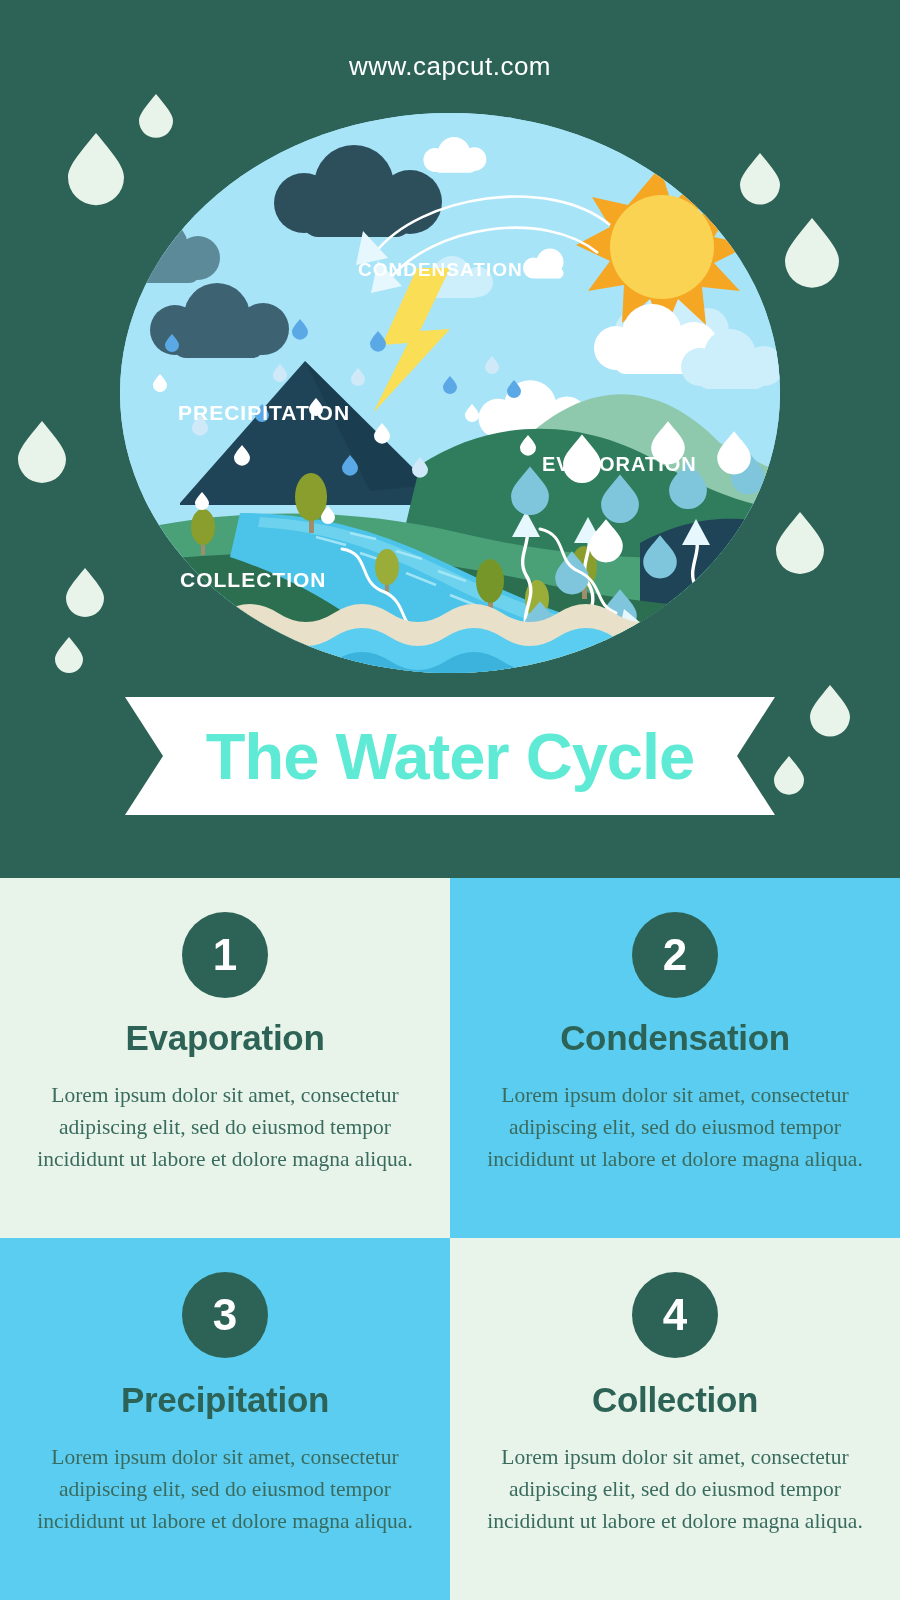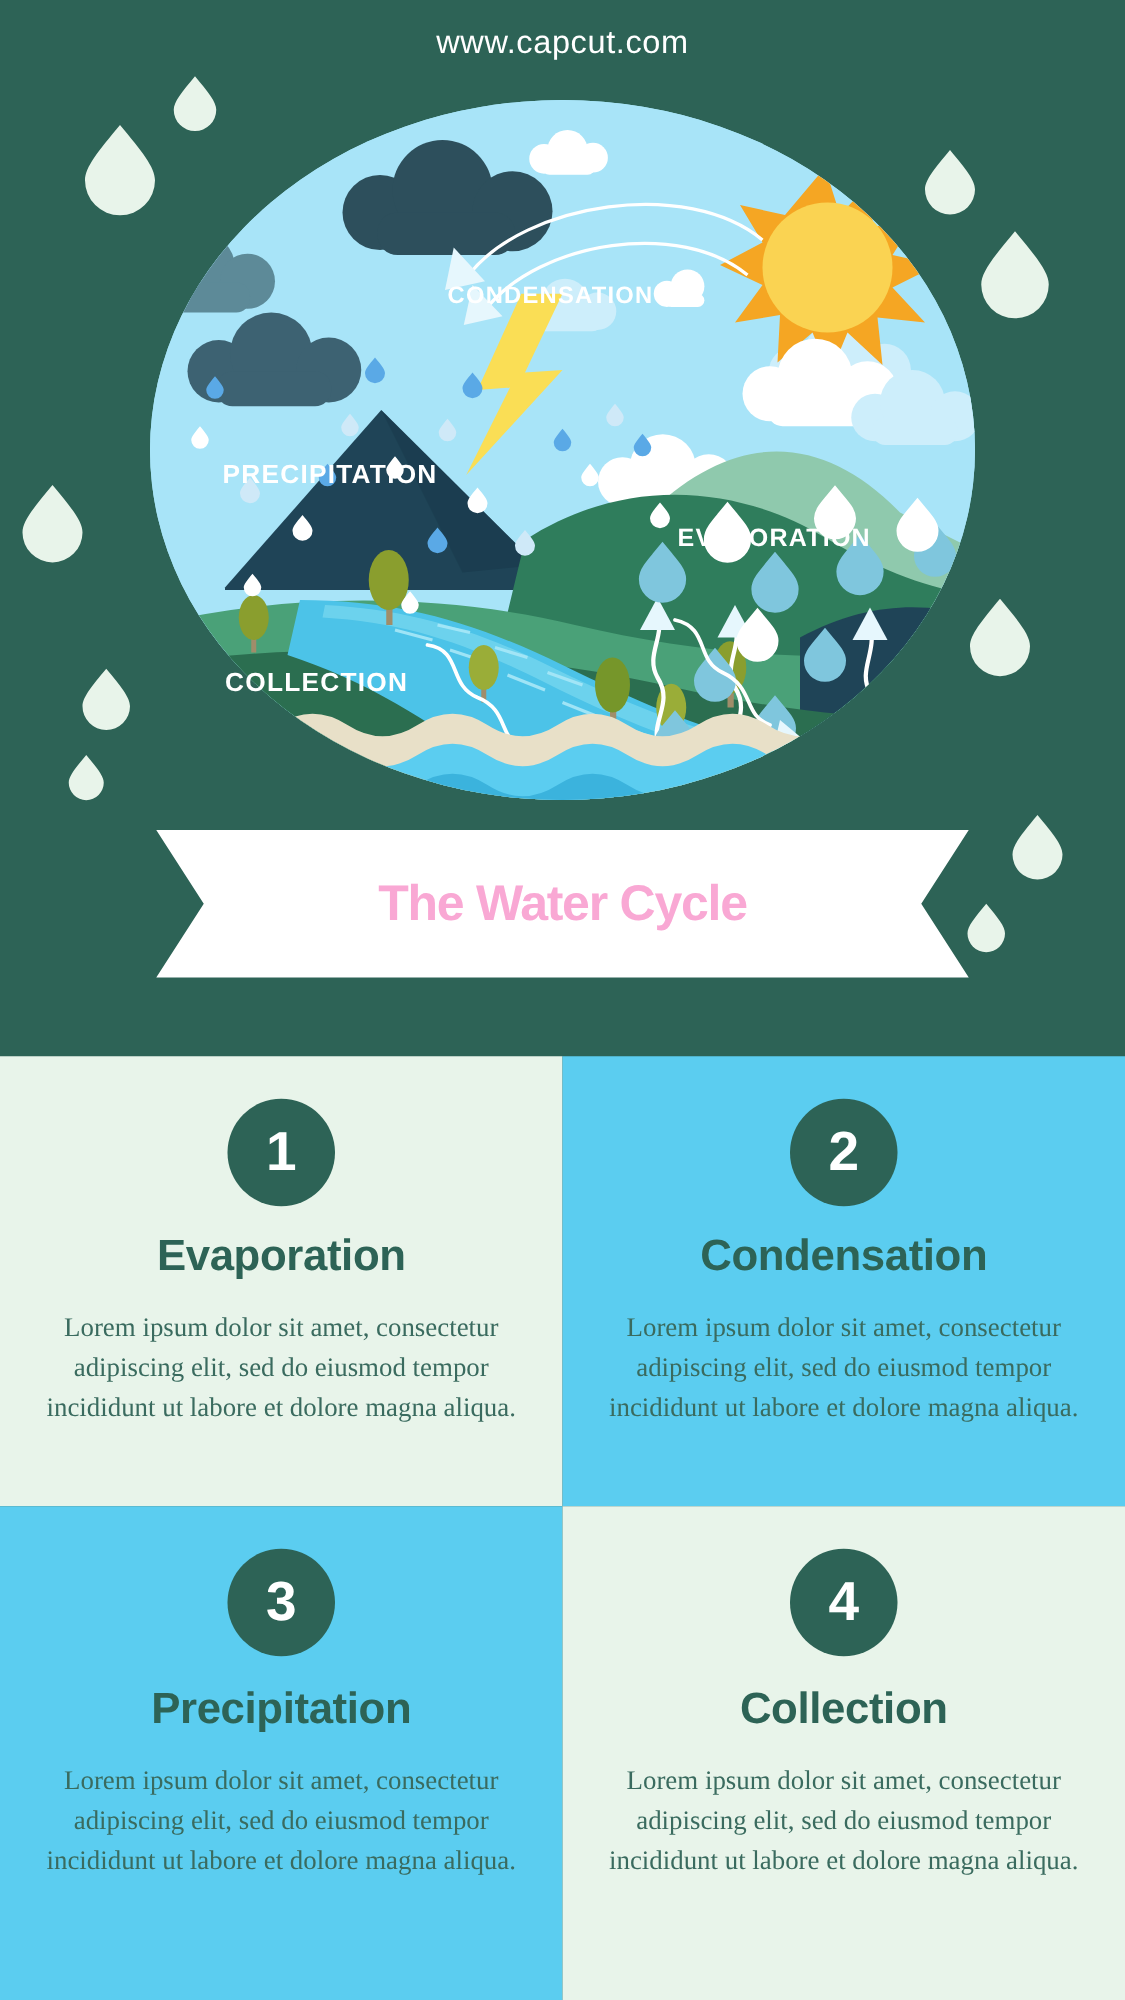--- a/index.html
+++ b/index.html
@@ -10,20 +10,21 @@
     overflow:hidden;
   }
   .page { position:relative; width:900px; height:1600px; }
 
   
   .hero {
     position:relative;
     width:900px; height:840px;
     background:#2d6356;
     overflow:hidden;
+    margin-top:33px;
   }
   .site-url {
     position:absolute; top:18px; left:0; width:900px;
     text-align:center;
     color:#ffffff;
     font-size:26px;
     letter-spacing:.5px;
   }
 
   
@@ -48,22 +49,22 @@
   #lbl-prec { left:178px; top:368px; font-size:21px; }
   #lbl-evap { left:542px; top:420px; font-size:20px; }
   #lbl-coll { left:180px; top:535px; font-size:21px; }
   .banner-inner {
     position:absolute; left:125px; top:664px;
     width:650px; height:118px;
     z-index:13;
     display:flex; align-items:center; justify-content:center;
   }
   .banner-title {
-    color:#f9a8d4;
-    font-size:40px;
+    color:#5eead4;
+    font-size:65px;
     font-weight:bold;
     letter-spacing:-1px;
   }
 
   
   .grid {
     position:absolute; top:845px; left:0;
     width:900px; height:755px;
     display:grid;
     grid-template-columns:1fr 1fr;

